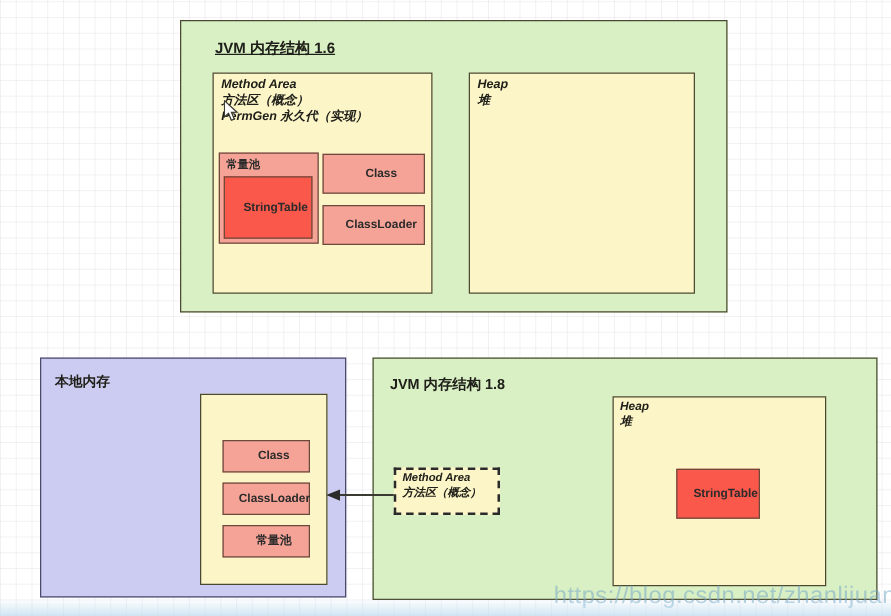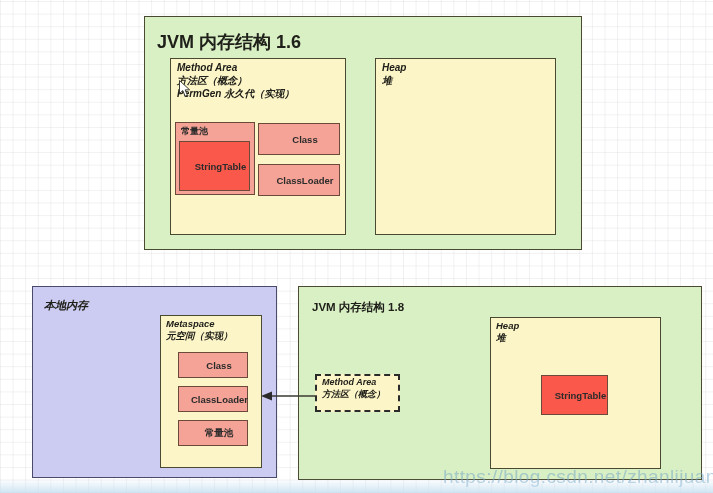--- a/index.html
+++ b/index.html
@@ -123,21 +123,21 @@
     background: linear-gradient(to bottom, rgba(214,232,243,0.0), rgba(198,224,240,0.85));
   }
 </style>
 </head>
 <body>
 
 <div id="canvas">
 
   <div class="box green-panel" style="left:144px; top:16px; width:438px; height:234px;">
   </div>
-  <div class="panel-title" style="left:157px; top:30px; font-size:18px;">JVM 内存结构 1.6</div>
+  <div class="panel-title" style="left:172px; top:30px; font-size:12px;text-decoration:underline;">JVM 内存结构 1.6</div>
 
   <div class="box yellow-box" style="left:170px; top:58px; width:176px; height:177px;">
   </div>
   <div class="hdr" style="left:177px; top:62px; font-size:10px;">
     <span>Method Area</span>
     <span class="sub">方法区（概念）</span>
     <span class="sub">PermGen 永久代（实现）</span>
   </div>
 
   <div class="box salmon-box" style="left:175px; top:122px; width:80px; height:73px;">
@@ -156,28 +156,24 @@
 
   <div class="box yellow-box" style="left:375px; top:58px; width:181px; height:177px;">
   </div>
   <div class="hdr" style="left:382px; top:62px; font-size:10px;">
     <span>Heap</span>
     <span class="sub">堆</span>
   </div>
 
   <div class="box purple-panel" style="left:32px; top:286px; width:245px; height:192px;">
   </div>
-  <div class="panel-title" style="left:44px; top:298px; font-size:11px;font-style:italic;">本地内存</div>
+  <div class="panel-title" style="left:44px; top:298px; font-size:11px;">本地内存</div>
 
 
   <div class="box yellow-box" style="left:160px; top:315px; width:102px; height:153px;">
-  </div>
-  <div class="hdr" style="left:166px; top:318px; font-size:9.5px;">
-    <span>Metaspace</span>
-    <span class="sub">元空间（实现）</span>
   </div>
   <div class="box salmon-box" style="left:178px; top:352px; width:70px; height:26px;">
     <span class="ctr-label">Class</span>
   </div>
   <div class="box salmon-box" style="left:178px; top:386px; width:70px; height:26px;">
     <span class="ctr-label">ClassLoader</span>
   </div>
   <div class="box salmon-box" style="left:178px; top:420px; width:70px; height:26px;">
     <span class="ctr-label">常量池</span>
   </div>

